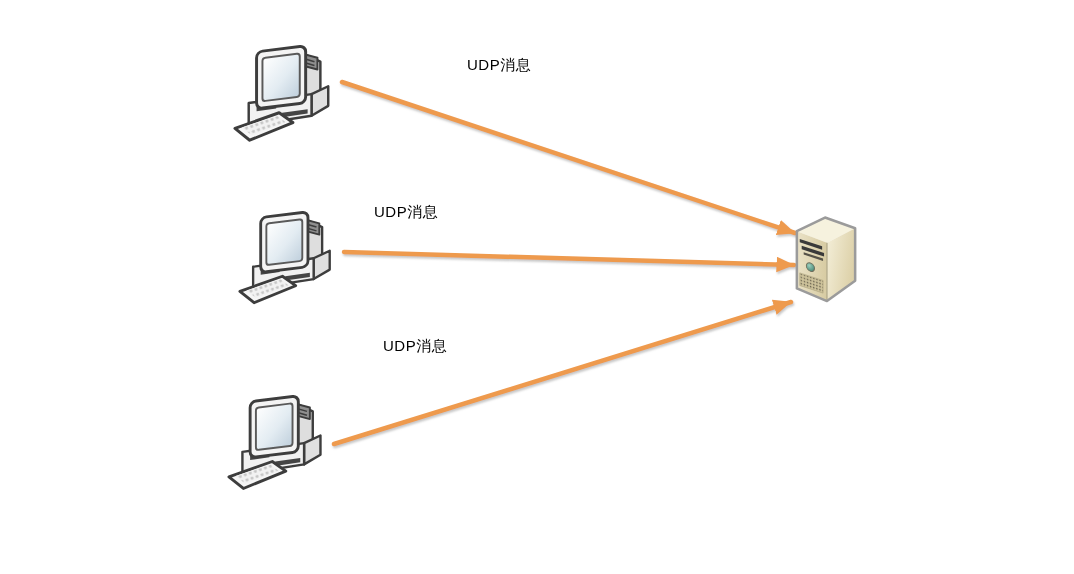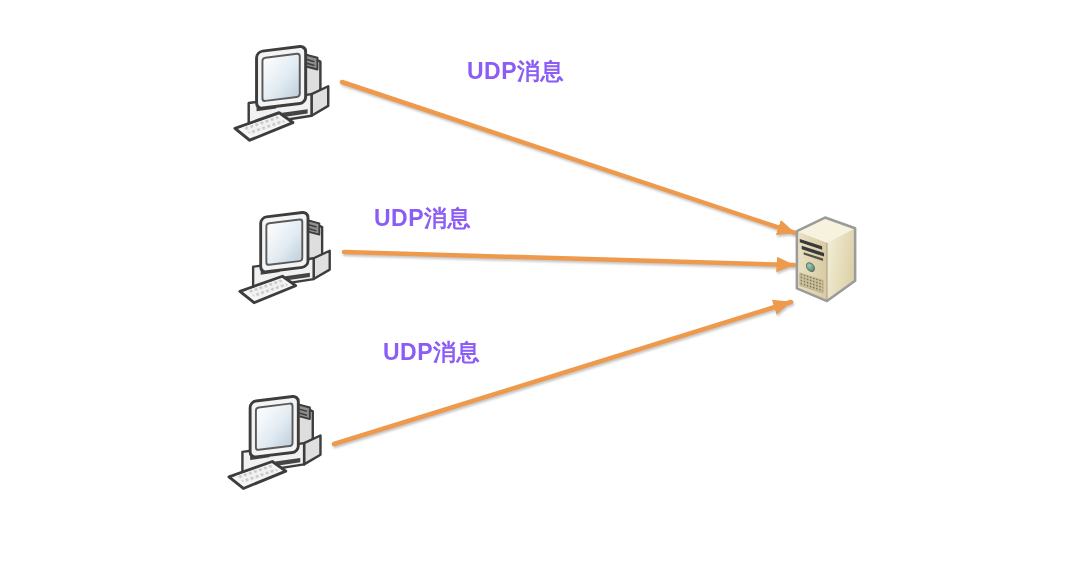--- a/index.html
+++ b/index.html
@@ -5,22 +5,22 @@
   html,body { margin:0; padding:0; background:#ffffff; }
   .canvas {
     position:relative; width:1074px; height:574px;
     background:#ffffff; overflow:hidden;
     font-family:"Liberation Sans", sans-serif;
   }
   .layer { position:absolute; left:0; top:0; }
   .node { position:absolute; }
   .node svg { display:block; }
   .msg-label {
-    position:absolute; font-size:23px; color:#8b5cf6;
-    letter-spacing:0.5px; white-space:nowrap; font-weight:700;
+    position:absolute; font-size:15px; color:#000000;
+    letter-spacing:0.5px; white-space:nowrap; font-weight:400;
   }
   
   .pc1 { left:233px; top:45px;  width:108px; height:108px; }
   .pc2 { left:238px; top:211px; width:104px; height:104px; }
   .pc3 { left:227px; top:395px; width:106px; height:106px; }
   .srv { left:792px; top:199px; width:68px;  height:107px; }
   .l1 { left:467px; top:56px; }
   .l2 { left:374px; top:203px; }
   .l3 { left:383px; top:337px; }
 </style>

